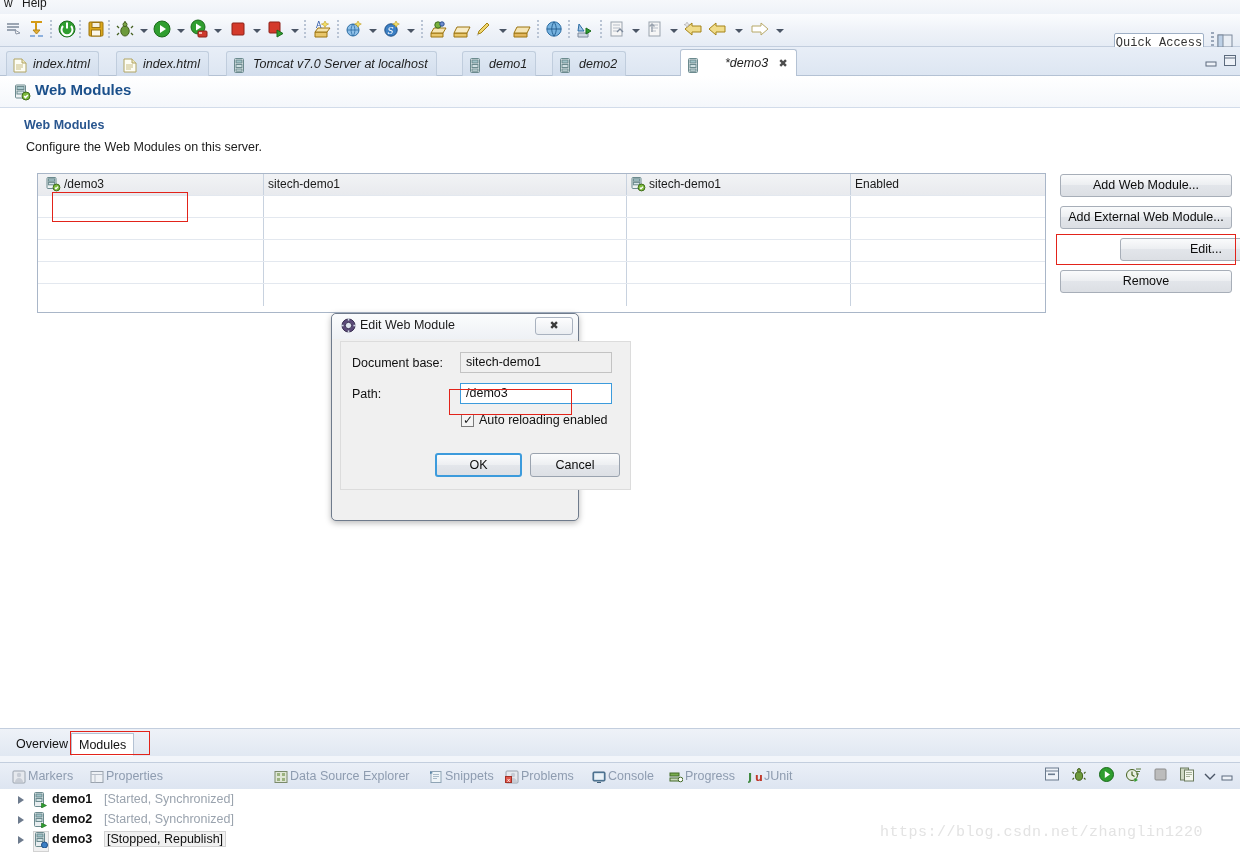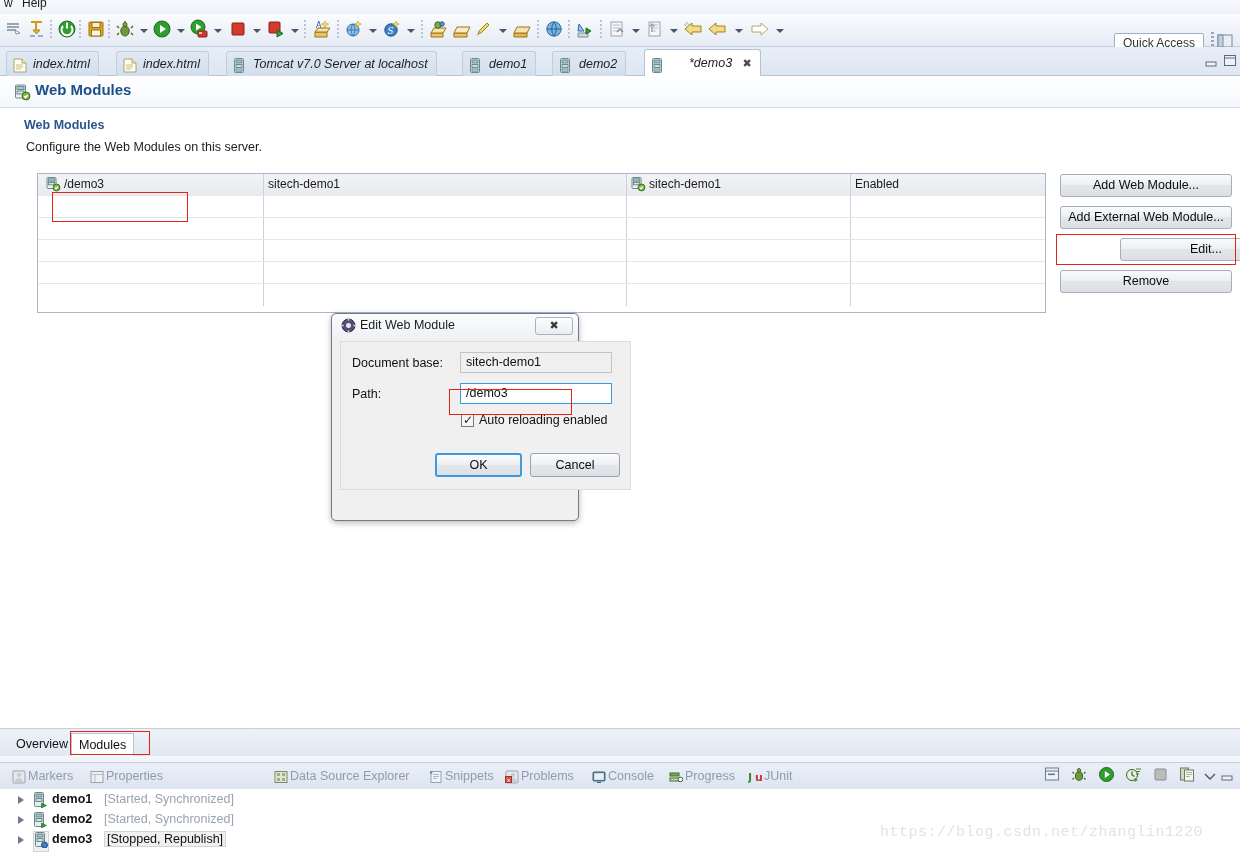--- a/index.html
+++ b/index.html
@@ -42,21 +42,21 @@
   .arrow-dn {
     position: absolute; top: 15px; width: 0; height: 0;
     border-left: 4px solid transparent; border-right: 4px solid transparent;
     border-top: 4px solid #4a5565;
   }
 
   .quick-access {
     position: absolute; right: 36px; top: 19px;
     width: 90px; height: 20px;
     background: #fff; border: 1px solid #9fb0c6; border-radius: 2px;
-    font-size: 12px; color: #333; line-height: 18px; text-align: center;
+    font-size: 12px; color: #333; line-height: 18px; text-align: center; font-family: Liberation Mono, monospace;
   }
   .qa-dots {
     position: absolute; right: 26px; top: 18px; width: 3px; height: 22px;
     background-image: repeating-linear-gradient(to bottom, #9aa7ba 0 2px, transparent 2px 4px);
   }
   .persp-icon { position: absolute; right: 6px; top: 18px; }
 
   
   .tabrow {
     position: absolute; left: 0; top: 47px; width: 1240px; height: 29px;
@@ -577,21 +577,21 @@
         <svg width="12" height="15" viewBox="0 0 12 15">
           <rect x="1.5" y="0.5" width="9" height="14" rx="1" fill="#e8eef0" stroke="#6b8a8e"></rect>
           <rect x="3" y="2" width="6" height="3" fill="#9fc2c7" stroke="#6b8a8e"></rect>
           <rect x="3" y="6.5" width="6" height="3" fill="#cfe0e2" stroke="#6b8a8e"></rect>
           <rect x="3" y="11" width="6" height="2.2" fill="#cfe0e2" stroke="#6b8a8e"></rect>
         </svg>
       </span>
       <span class="tlabel">demo2</span>
     </div>
 
-    <div class="etab active" style="left:644px;padding-left:24px;">
+    <div class="etab active" style="left:680px;padding-left:24px;">
       <span class="ticon">
         <svg width="12" height="15" viewBox="0 0 12 15">
           <rect x="1.5" y="0.5" width="9" height="14" rx="1" fill="#e8eef0" stroke="#6b8a8e"></rect>
           <rect x="3" y="2" width="6" height="3" fill="#9fc2c7" stroke="#6b8a8e"></rect>
           <rect x="3" y="6.5" width="6" height="3" fill="#cfe0e2" stroke="#6b8a8e"></rect>
           <rect x="3" y="11" width="6" height="2.2" fill="#cfe0e2" stroke="#6b8a8e"></rect>
         </svg>
       </span>
       <span class="tlabel">*demo3</span>
       <span class="tclose">✖</span>

